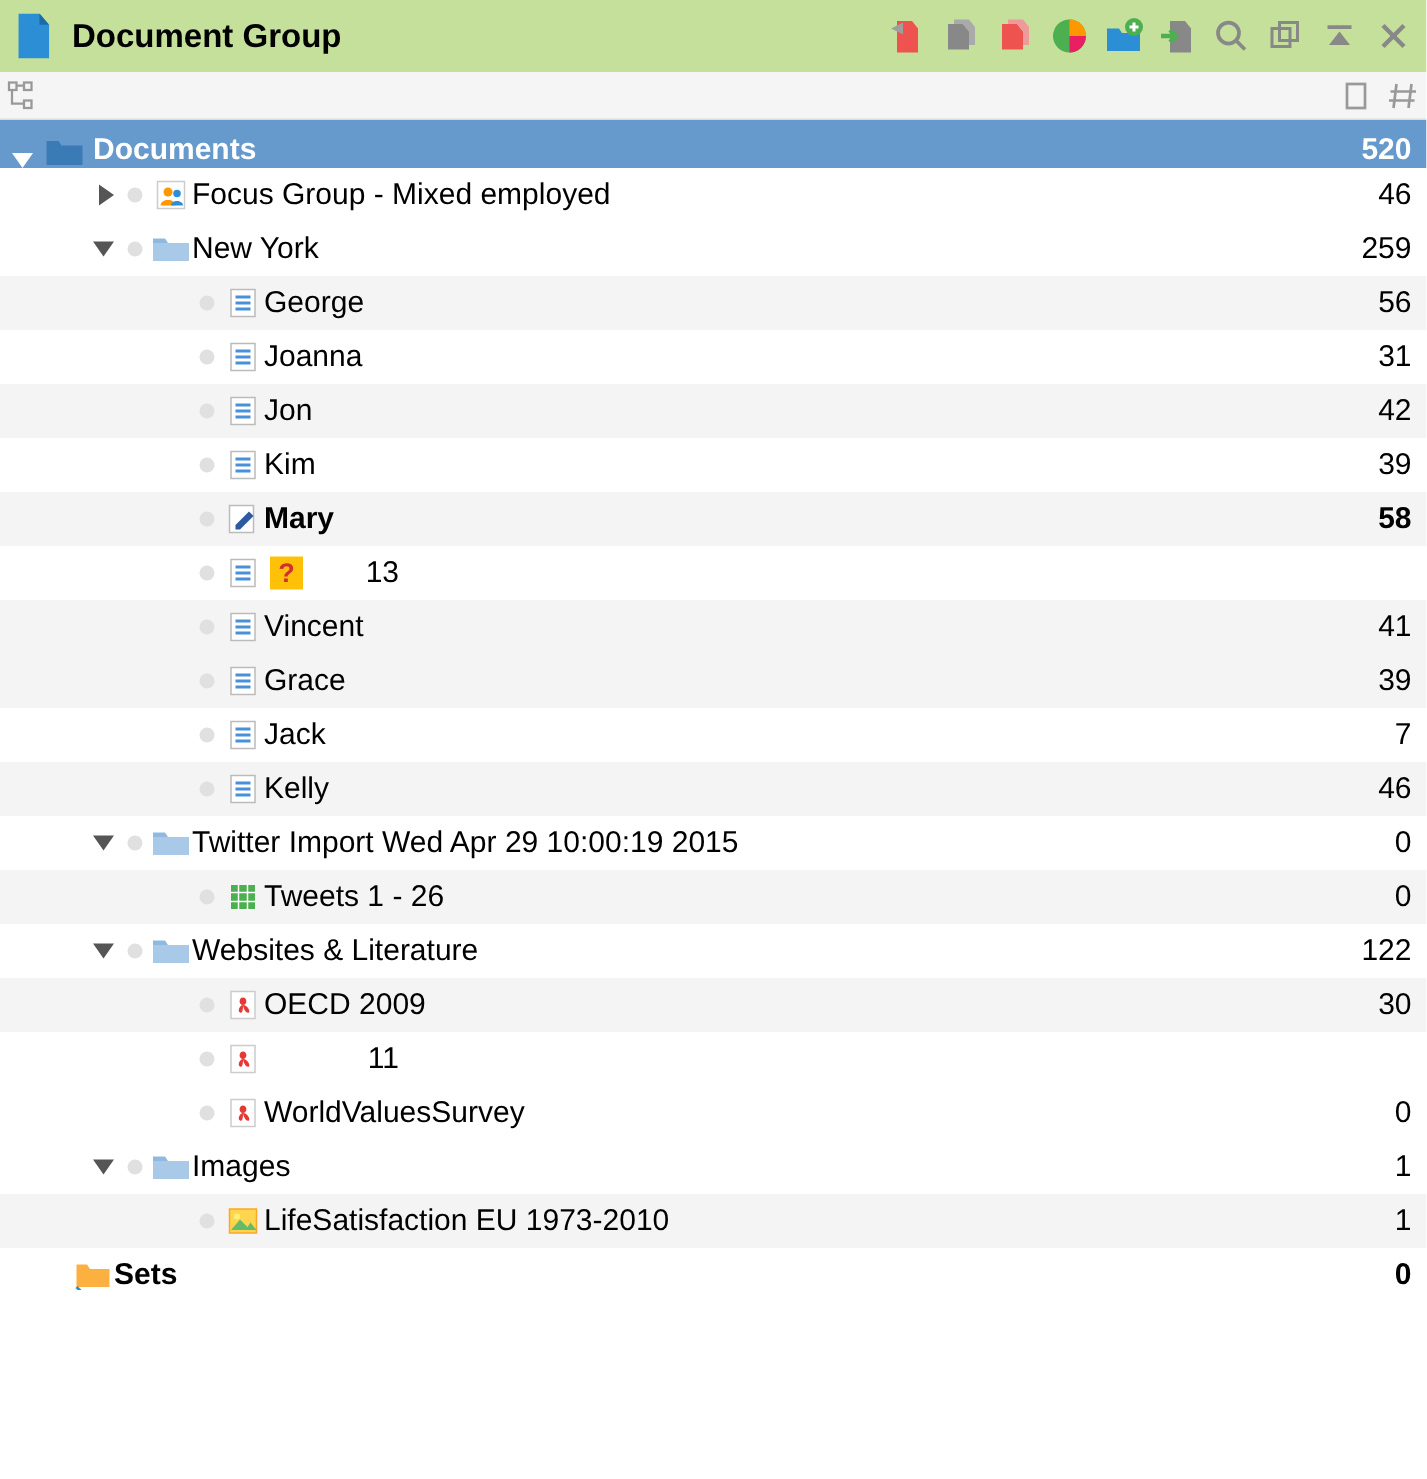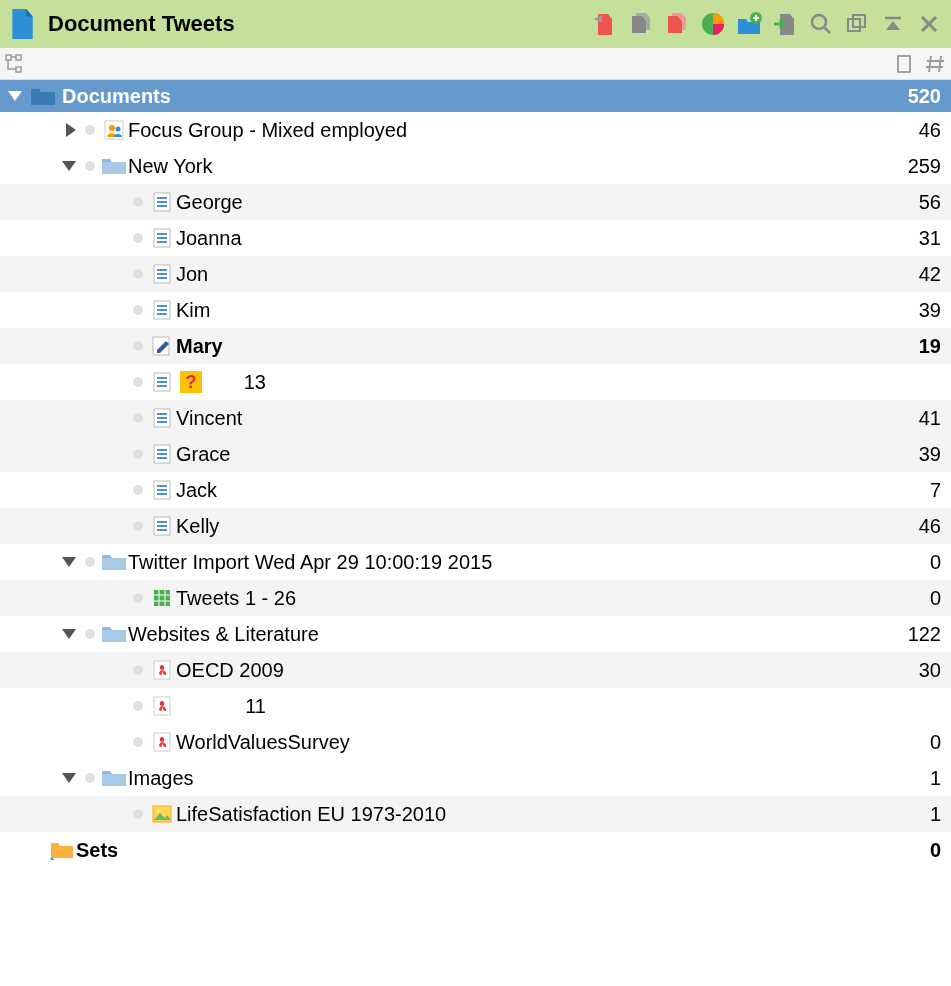--- a/index.html
+++ b/index.html
@@ -45,21 +45,21 @@
   }
   .subheader-left { flex: 1; }
   .subheader-icon { width: 22px; height: 22px; color: #999; }
   
   
   .root-row {
     background: #6699cc;
     color: #fff;
     height: 32px;
     display: flex;
-    align-items: center;
+    align-items: flex-end;
     font-weight: bold;
     font-size: 20px;
     padding-right: 10px;
   }
   .root-row .expander { width: 30px; display:flex; justify-content:center; }
   .root-label { flex: 1; display:flex; align-items:center; }
   .root-count { font-weight: bold; }
   
   
   .row {
@@ -122,21 +122,21 @@
 </style>
 </head>
 <body>
 
 <div class="header">
   <div class="header-title-area">
     <svg class="doc-system-icon" viewBox="0 0 24 28">
       <path d="M3 0 L16 0 L22 7 L22 28 L3 28 Z" fill="#2c8fd6"></path>
       <path d="M16 0 L22 7 L16 7 Z" fill="#1a6ba8"></path>
     </svg>
-    <span class="header-title">Document Tweets</span>
+    <span class="header-title">Document Group</span>
   </div>
   <div class="toolbar">
     <div class="tbtn">
       <svg width="26" height="26" viewBox="0 0 26 26">
           <path d="M6 3 L16 3 L20 8 L20 24 L6 24 Z" fill="#ef5350"></path>
           <path d="M2 8 L10 4 L10 12 Z" fill="#9e9e9e"></path>
         </svg>
     </div>
     <div class="tbtn">
       <svg width="26" height="26" viewBox="0 0 26 26">
@@ -344,21 +344,21 @@
         <div class="bullet-dot"></div>
       </div>
       <div class="icon-col">
         <svg width="20" height="20" viewBox="0 0 20 20">
           <rect x="1" y="1" width="16" height="18" fill="#fff" stroke="#bbb"></rect>
           <path d="M5 14 L14 5 L17 8 L8 17 L5 17 Z" fill="#2c5aa0"></path>
         </svg>
       </div>
       <span class="label bold">Mary</span>
       <div class="badge"></div>
-      <span class="count bold">19</span>
+      <span class="count bold">58</span>
     </div>
     <div class="row">
       <div class="expander-col" style="width: 80px;"></div>
       <div style="width: 48px;"></div>
       <div class="bullet">
         <div class="bullet-dot"></div>
       </div>
       <div class="icon-col">
         <svg width="18" height="20" viewBox="0 0 18 20">
           <rect x="1" y="1" width="16" height="18" fill="#fff" stroke="#bbb"></rect>

